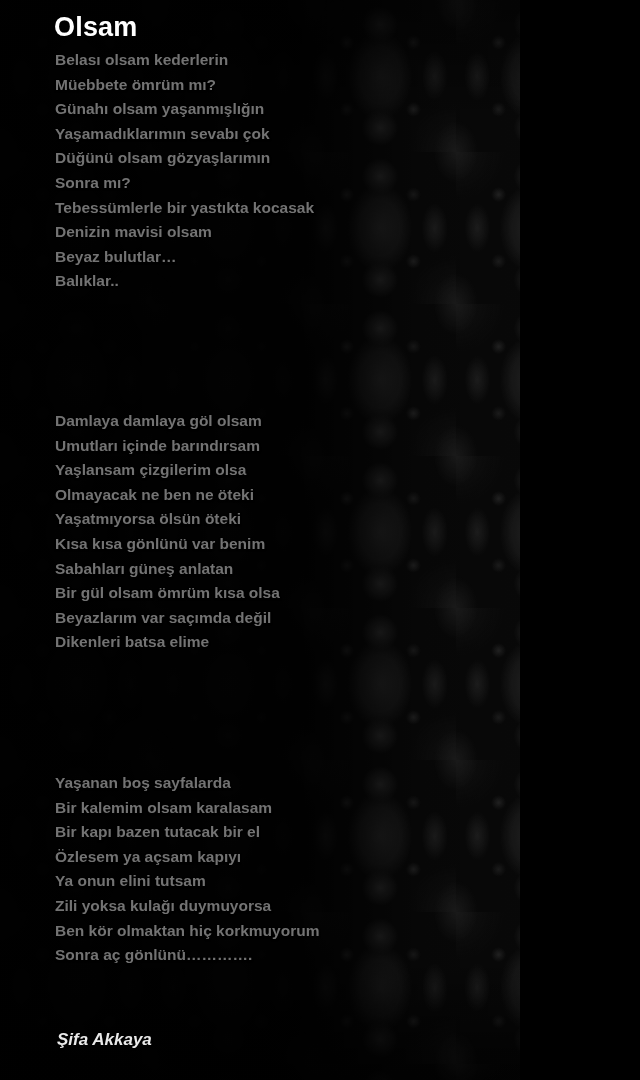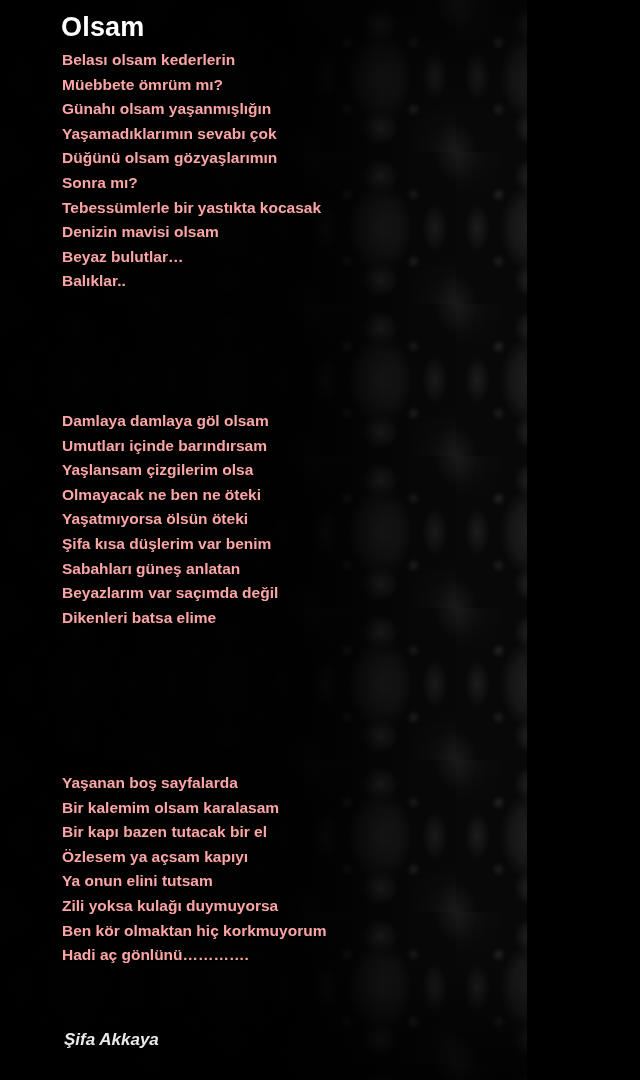--- a/index.html
+++ b/index.html
@@ -13,21 +13,20 @@
     overflow: hidden;
     font-family: "Liberation Sans", sans-serif;
   }
 
   #poem-card {
     position: relative;
     width: 520px;
     height: 1080px;
     background-color: #0a0a0a;
     overflow: hidden;
-    padding-left: 7px;
   }
 
   
   #bg-pattern {
     position: absolute;
     inset: 0;
     background-color: #0b0b0b;
     background-image:
       radial-gradient(ellipse 52px 72px at 50% 50%, #2a2a2a 0%, #1d1d1d 38%, rgba(20,20,20,0) 62%),
       radial-gradient(ellipse 26px 26px at 50% 16%, #303030 0%, rgba(20,20,20,0) 70%),
@@ -102,21 +101,21 @@
     letter-spacing: 0.2px;
     text-shadow: 0 1px 2px #000;
   }
 
   .stanza {
     position: absolute;
     left: 55px;
     width: 520px;
   }
   .stanza .line {
-    color: #fca5a5;
+    color: #737373;
     font-size: 15.5px;
     line-height: 24.6px;
     font-weight: bold;
     white-space: pre;
     text-shadow: 0 1px 2px #000;
   }
 
   #stanza-1 { top: 48px; }
   #stanza-2 { top: 409px; }
   #stanza-3 { top: 771px; }
@@ -157,33 +156,34 @@
       <div class="line">Beyaz bulutlar…</div>
       <div class="line">Balıklar..</div>
     </div>
 
     <div class="stanza" id="stanza-2">
       <div class="line">Damlaya damlaya göl olsam</div>
       <div class="line">Umutları içinde barındırsam</div>
       <div class="line">Yaşlansam çizgilerim olsa</div>
       <div class="line">Olmayacak ne ben ne öteki</div>
       <div class="line">Yaşatmıyorsa ölsün öteki</div>
-      <div class="line">Şifa kısa düşlerim var benim</div>
+      <div class="line">Kısa kısa gönlünü var benim</div>
       <div class="line">Sabahları güneş anlatan</div>
+      <div class="line">Bir gül olsam ömrüm kısa olsa</div>
       <div class="line">Beyazlarım var saçımda değil</div>
       <div class="line">Dikenleri batsa elime</div>
     </div>
 
     <div class="stanza" id="stanza-3">
       <div class="line">Yaşanan boş sayfalarda</div>
       <div class="line">Bir kalemim olsam karalasam</div>
       <div class="line">Bir kapı bazen tutacak bir el</div>
       <div class="line">Özlesem ya açsam kapıyı</div>
       <div class="line">Ya onun elini tutsam</div>
       <div class="line">Zili yoksa kulağı duymuyorsa</div>
       <div class="line">Ben kör olmaktan hiç korkmuyorum</div>
-      <div class="line">Hadi aç gönlünü………….</div>
+      <div class="line">Sonra aç gönlünü………….</div>
     </div>
 
     <div id="poem-author">Şifa Akkaya</div>
 
   </div>
 </div>
 
 </body></html>

